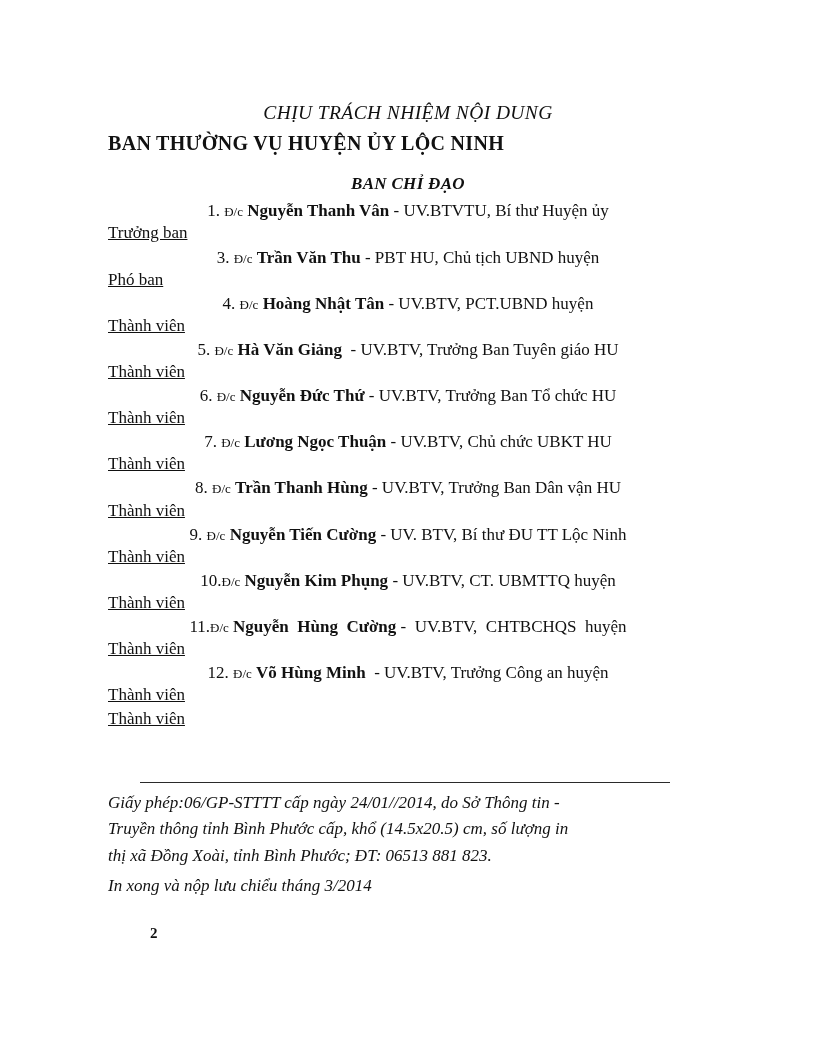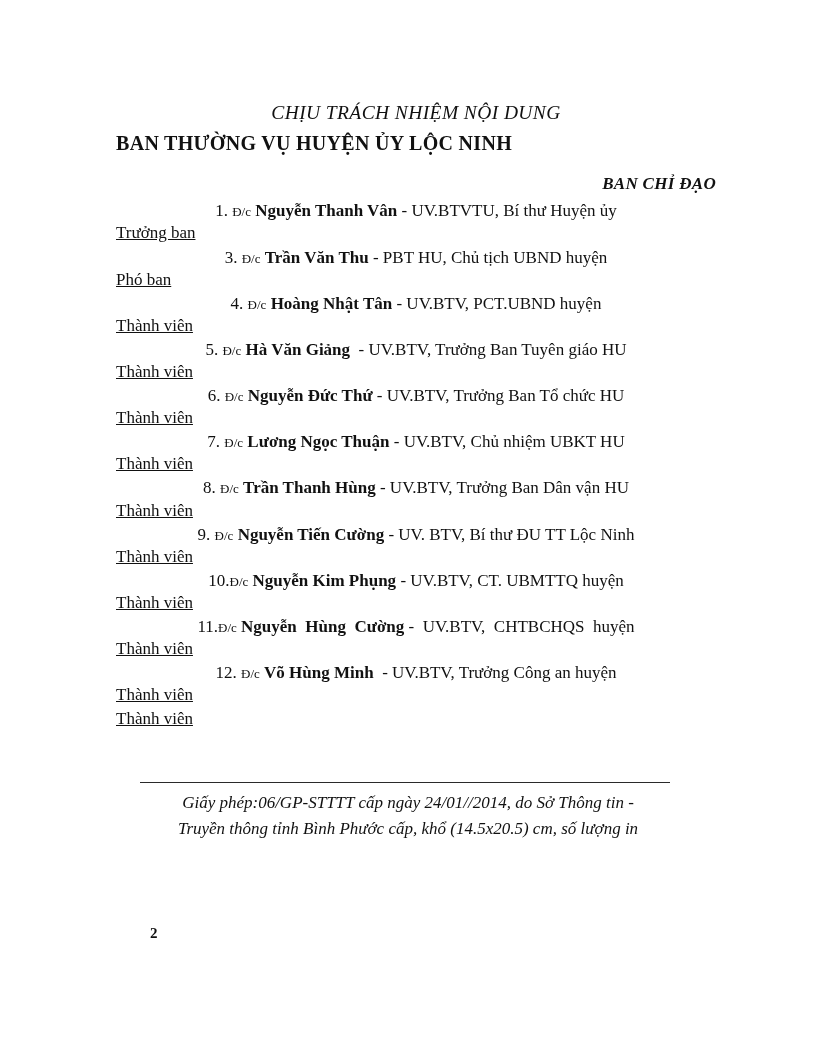--- a/index.html
+++ b/index.html
@@ -19,41 +19,41 @@
     position: absolute;
     left: 0;
     top: 0;
     width: 816px;
     height: 1056px;
     box-sizing: border-box;
     padding: 0;
   }
   .content {
     position: absolute;
-    left: 116px;
+    left: 108px;
     top: 100px;
     width: 600px;
   }
   .title-line1 {
     text-align: center;
     font-style: italic;
     font-size: 19.5px;
     letter-spacing: 0.4px;
     line-height: 1.35;
   }
   .title-line2 {
     text-align: left;
     font-weight: bold;
     font-size: 20px;
     letter-spacing: 0.3px;
     line-height: 1.5;
     margin-top: 2px;
   }
   .subtitle {
-    text-align: right;
+    text-align: center;
     font-style: italic;
     font-weight: bold;
     font-size: 17px;
     margin-top: 16px;
     letter-spacing: 0.3px;
   }
   .list {
     margin-top: 6px;
   }
   .entry {
@@ -85,21 +85,21 @@
     left: 140px;
     top: 782px;
     width: 530px;
     border-top: 1px solid #2a2a2a;
   }
   .colophon {
     position: absolute;
     left: 108px;
     top: 790px;
     width: 600px;
-    text-align: center;
+    text-align: left;
     font-style: italic;
     font-size: 17px;
     line-height: 1.55;
   }
   .colophon .l {
     display: block;
     white-space: pre-wrap;
   }
   .colophon .last {
     margin-top: 4px;
@@ -146,21 +146,21 @@
         <div class="entry-line"><span class="num">5.</span> <span class="dc">Đ/c</span> <span class="nm">Hà Văn Giảng</span>  <span class="dt">- UV.BTV, Trưởng Ban Tuyên giáo HU</span></div>
         <div class="role">Thành viên</div>
       </div>
 
       <div class="entry">
         <div class="entry-line"><span class="num">6.</span> <span class="dc">Đ/c</span> <span class="nm">Nguyễn Đức Thứ</span> <span class="dt">- UV.BTV, Trưởng Ban Tổ chức HU</span></div>
         <div class="role">Thành viên</div>
       </div>
 
       <div class="entry">
-        <div class="entry-line"><span class="num">7.</span> <span class="dc">Đ/c</span> <span class="nm">Lương Ngọc Thuận</span> <span class="dt">- UV.BTV, Chủ nhiệm UBKT HU</span></div>
+        <div class="entry-line"><span class="num">7.</span> <span class="dc">Đ/c</span> <span class="nm">Lương Ngọc Thuận</span> <span class="dt">- UV.BTV, Chủ chức UBKT HU</span></div>
         <div class="role">Thành viên</div>
       </div>
 
       <div class="entry">
         <div class="entry-line"><span class="num">8.</span> <span class="dc">Đ/c</span> <span class="nm">Trần Thanh Hùng</span> <span class="dt">- UV.BTV, Trưởng Ban Dân vận HU</span></div>
         <div class="role">Thành viên</div>
       </div>
 
       <div class="entry">
         <div class="entry-line"><span class="num">9.</span> <span class="dc">Đ/c</span> <span class="nm">Nguyễn Tiến Cường</span> <span class="dt">- UV. BTV, Bí thư ĐU TT Lộc Ninh</span></div>
@@ -187,17 +187,19 @@
       </div>
 
     </div>
   </div>
 
   <div class="rule"></div>
 
   <div class="colophon">
     <span class="l">Giấy phép:06/GP-STTTT cấp ngày 24/01//2014, do Sở Thông tin -</span>
     <span class="l">Truyền thông tỉnh Bình Phước cấp, khổ (14.5x20.5) cm, số lượng in</span>
+    <span class="l">thị xã Đồng Xoài, tỉnh Bình Phước; ĐT: 06513 881 823.</span>
+    <span class="l last">In xong và nộp lưu chiểu tháng 3/2014</span>
   </div>
 
   <div class="page-number">2</div>
 
 </div>
 
 </body></html>

